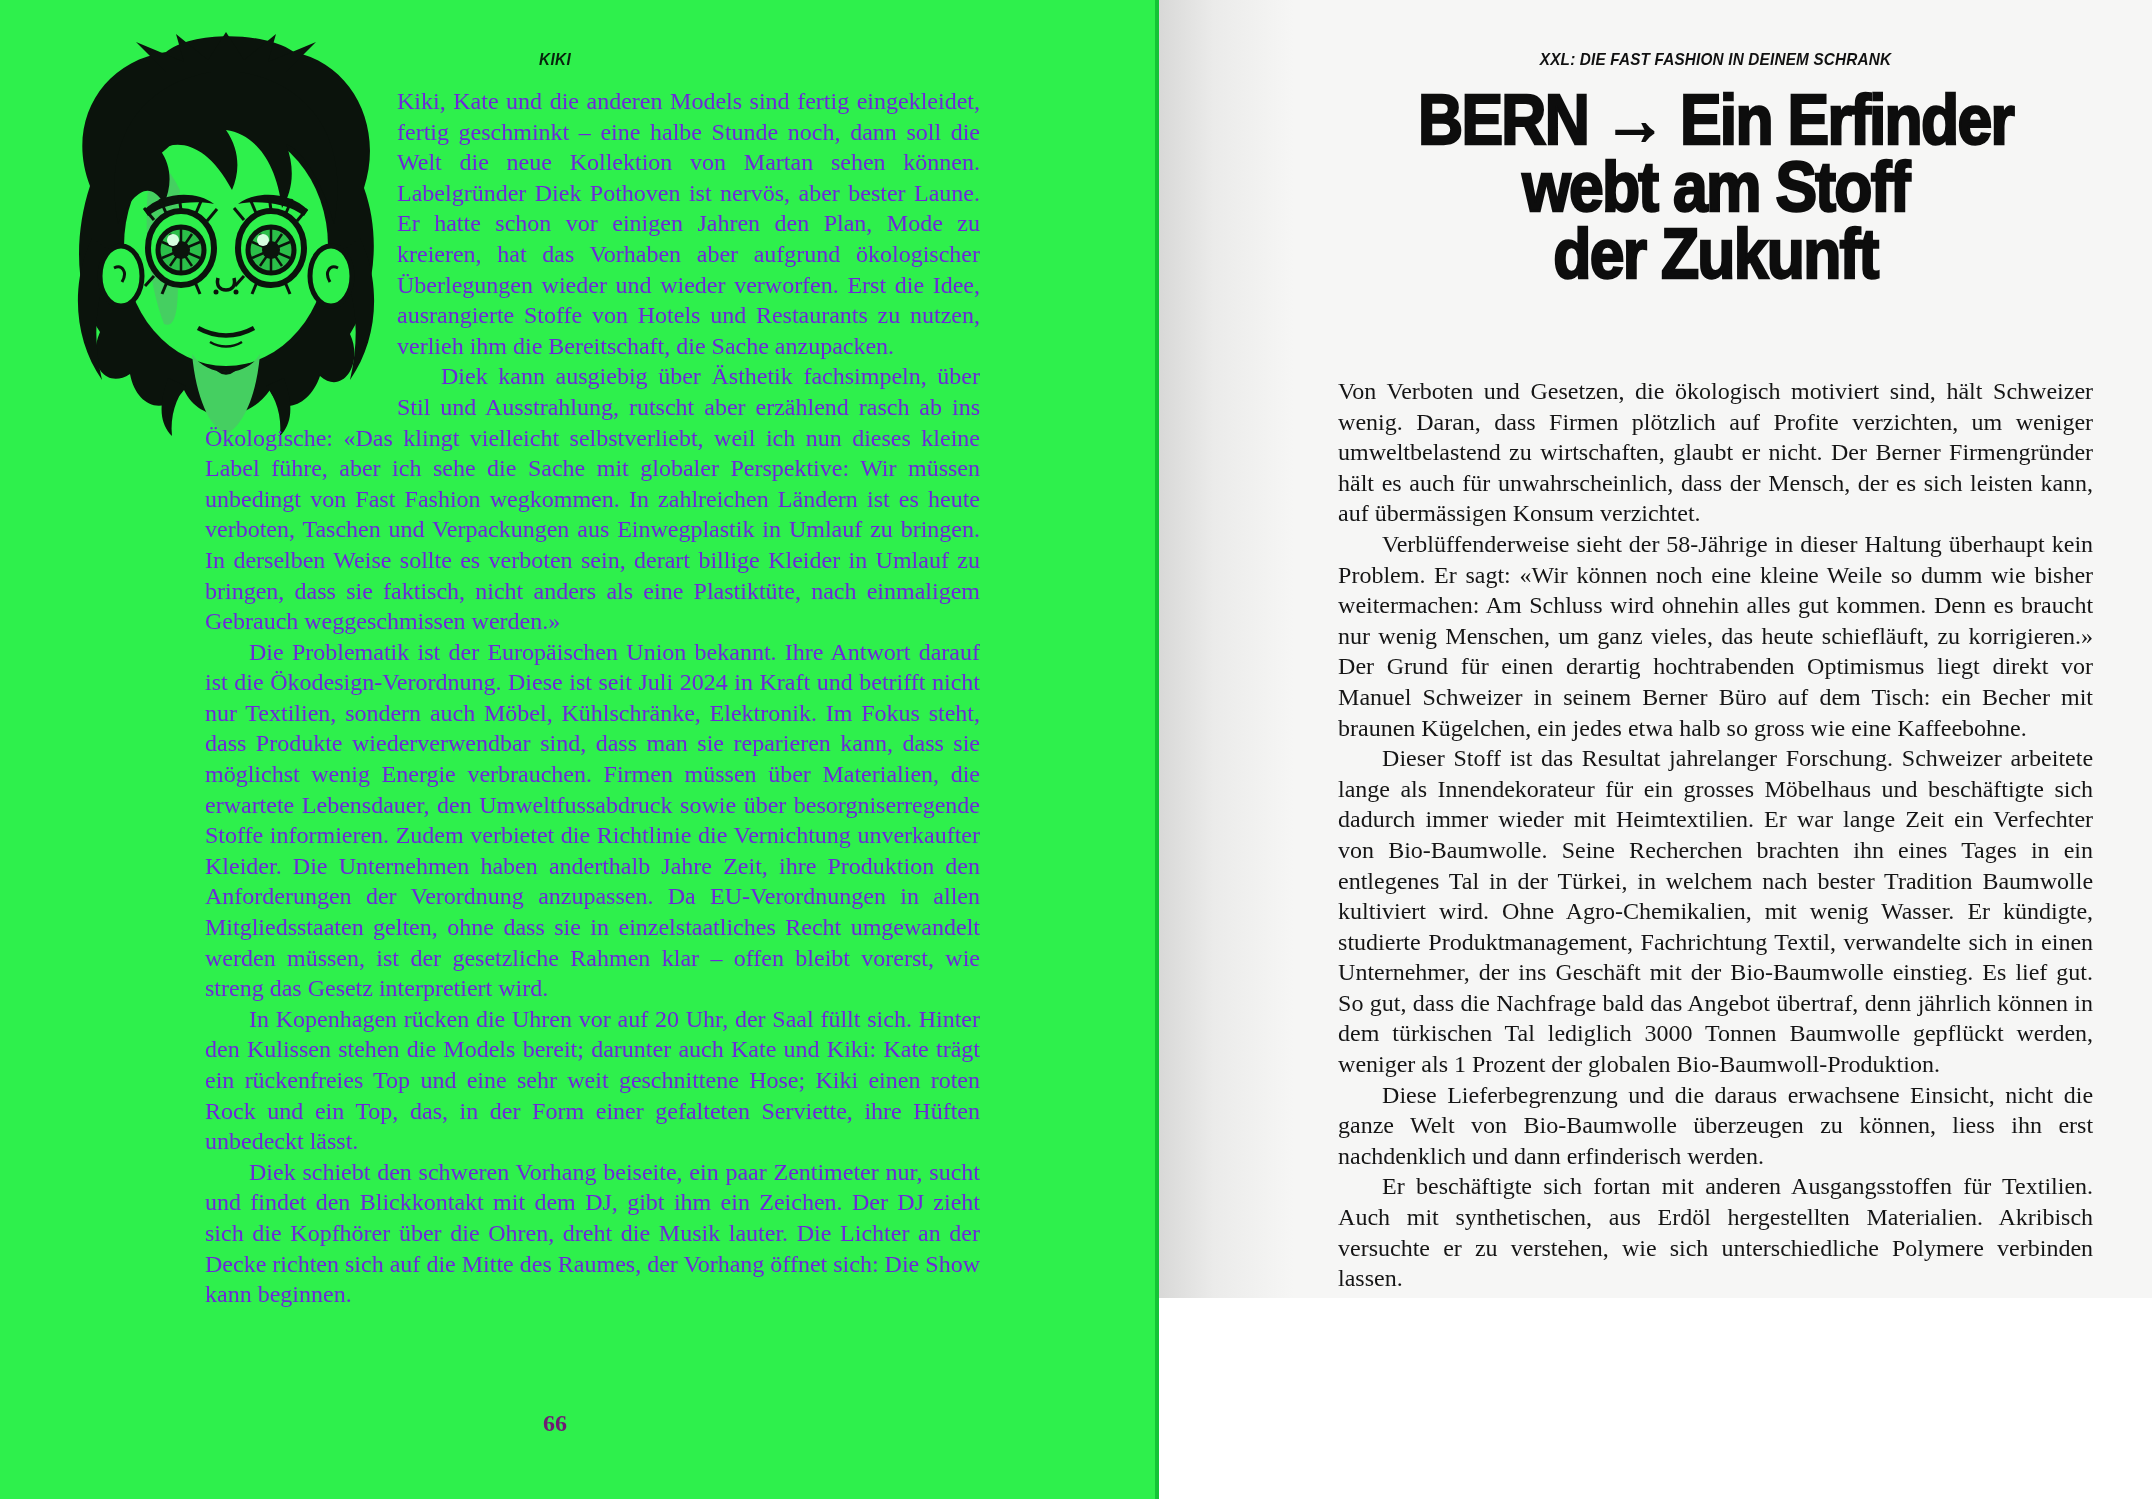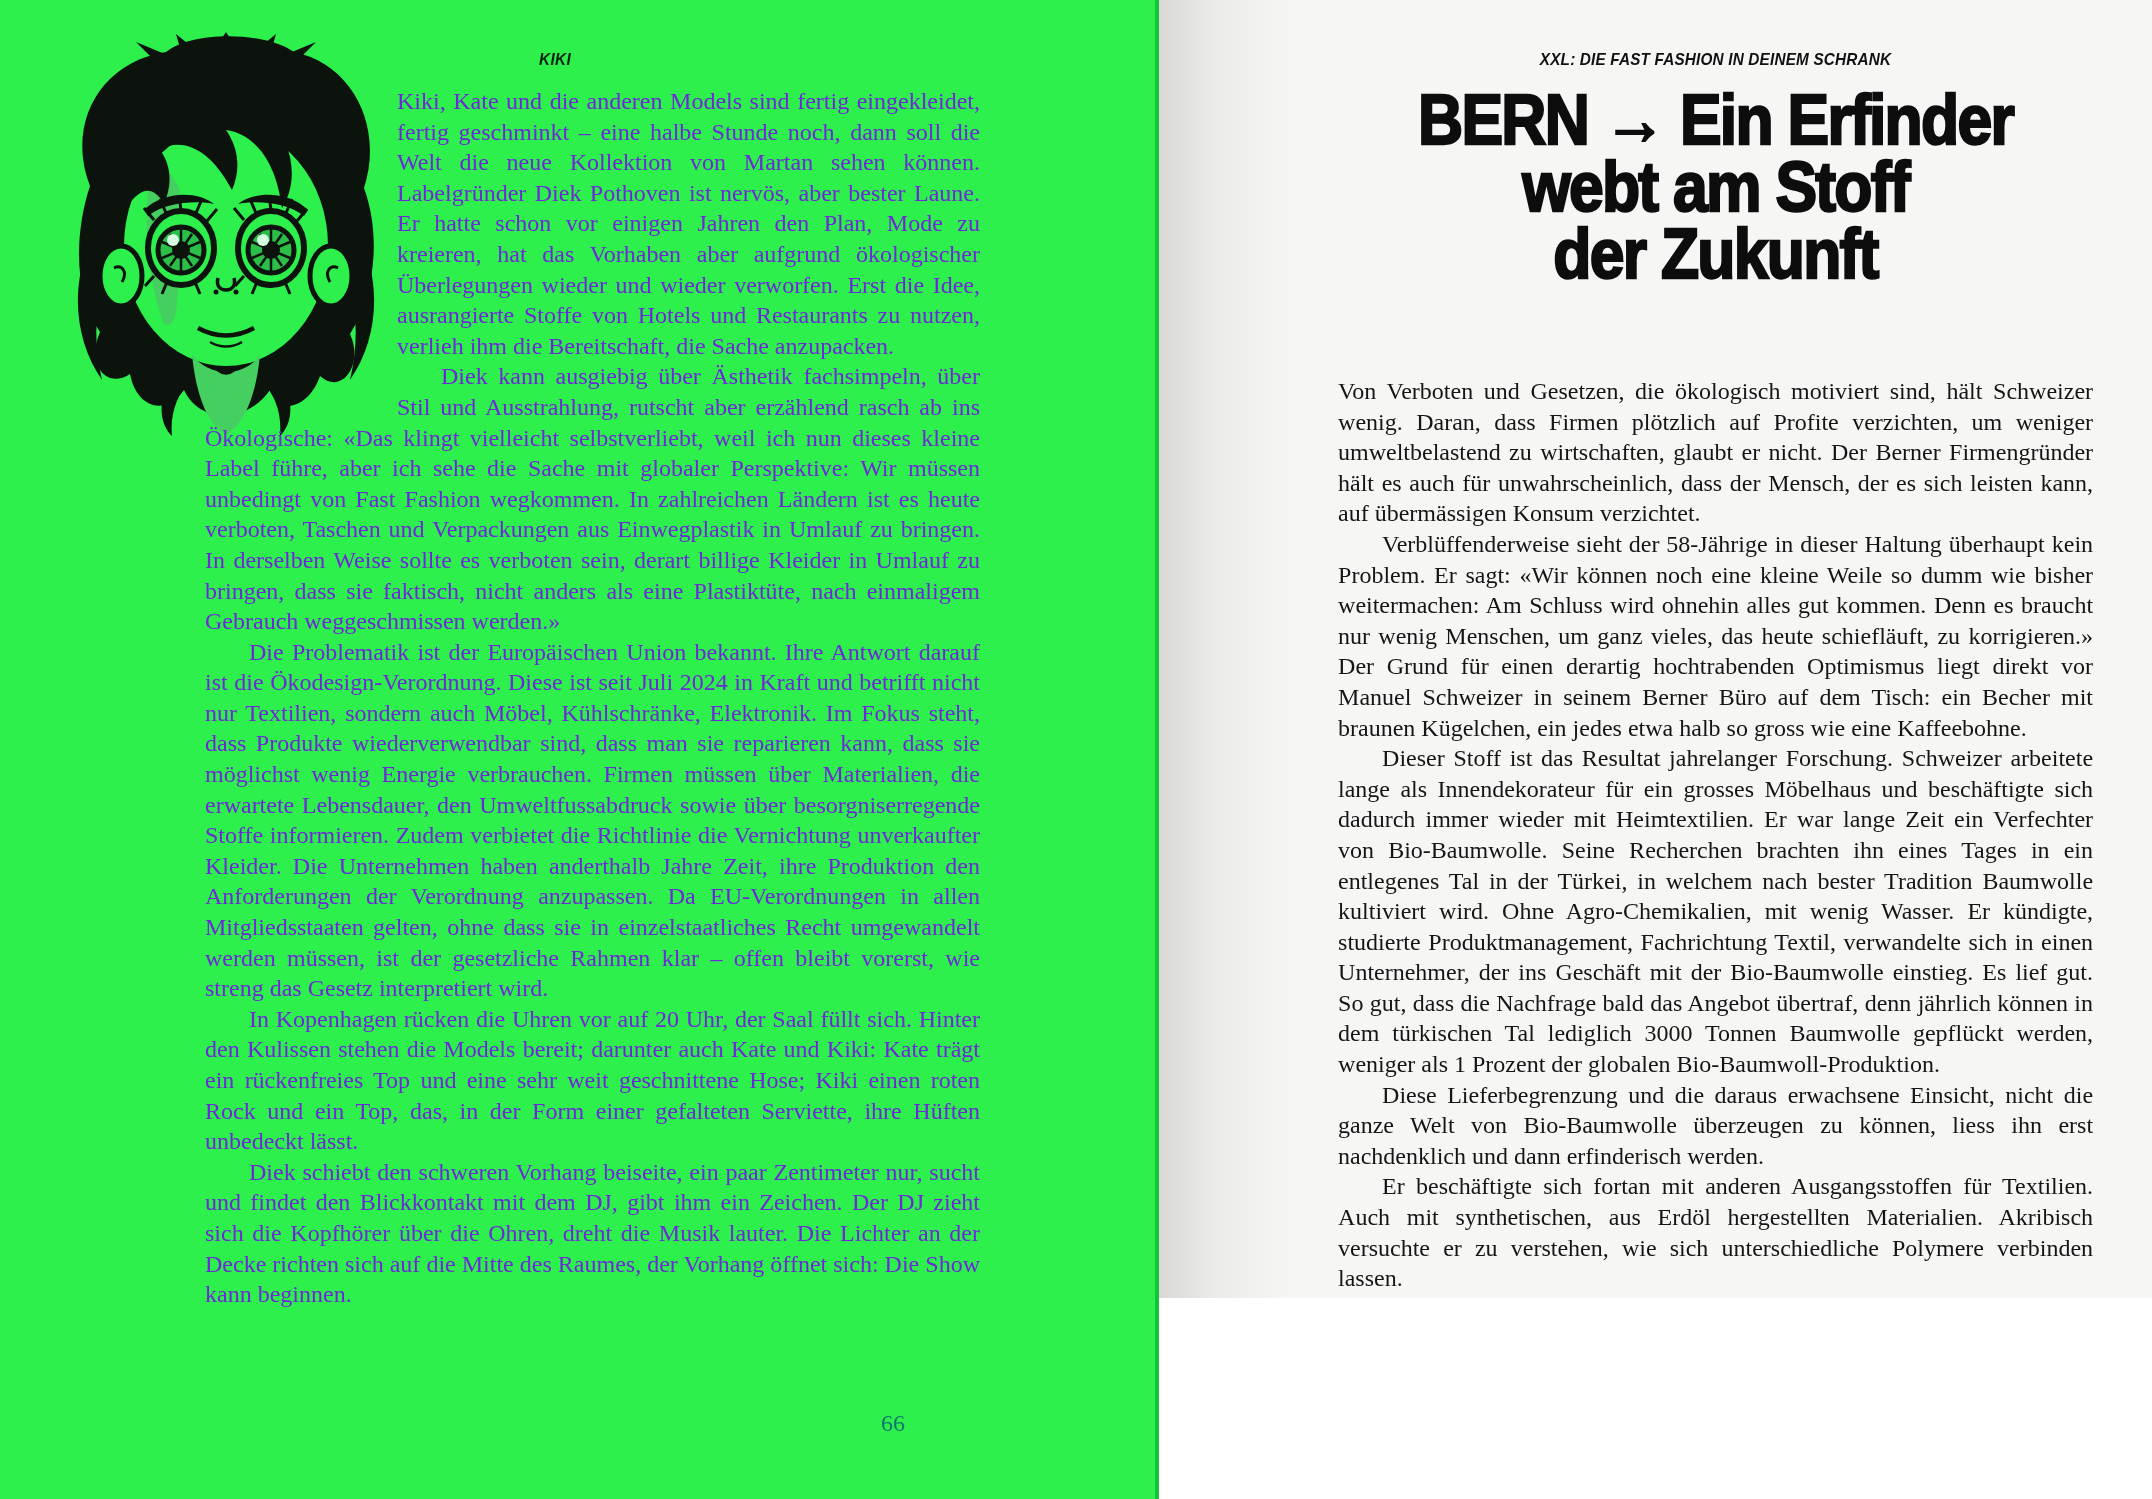--- a/index.html
+++ b/index.html
@@ -10,22 +10,22 @@
   .page-left{position:relative;width:1256px;height:1499px;background:#2ef04c;overflow:hidden;}
   .page-left::after{content:"";position:absolute;right:0;top:0;width:4px;height:100%;background:#14c436;}
   .kicker-left{position:absolute;top:50px;left:205px;width:700px;text-align:center;
     font-family:"Liberation Sans",sans-serif;font-style:italic;font-weight:700;
     font-size:17px;letter-spacing:.4px;color:#08230d;transform:scaleX(.9);transform-origin:50% 0;}
   .column-left{position:absolute;left:205px;top:86px;width:775px;
     font-size:24px;line-height:30.6px;color:#6d28d9;text-align:justify;}
   .column-left p, .column-right p{margin:0;}
   .para-indent{text-indent:44px;}
   .img-spacer{float:left;width:192px;height:310px;}
-  .pagenum-left{position:absolute;top:1410px;left:205px;width:700px;text-align:right;
-    font-size:24px;color:#0f766e;}
+  .pagenum-left{position:absolute;top:1410px;left:205px;width:700px;text-align:center;
+    font-size:24px;color:#701a75;font-weight:bold;}
 
   
   .illustration{position:absolute;left:48px;top:28px;width:356px;height:412px;}
 
   
   .page-right{position:relative;width:1076px;height:1298px;
     background:linear-gradient(to right,#d8d8d7 0px,#ebebea 55px,#f6f6f5 135px,#f6f6f5 100%);overflow:hidden;}
   .kicker-right{position:absolute;top:50px;left:179px;width:755px;text-align:center;
     font-family:"Liberation Sans",sans-serif;font-style:italic;font-weight:700;
     font-size:17px;letter-spacing:.2px;color:#111;transform:scaleX(.9);transform-origin:50% 0;}

